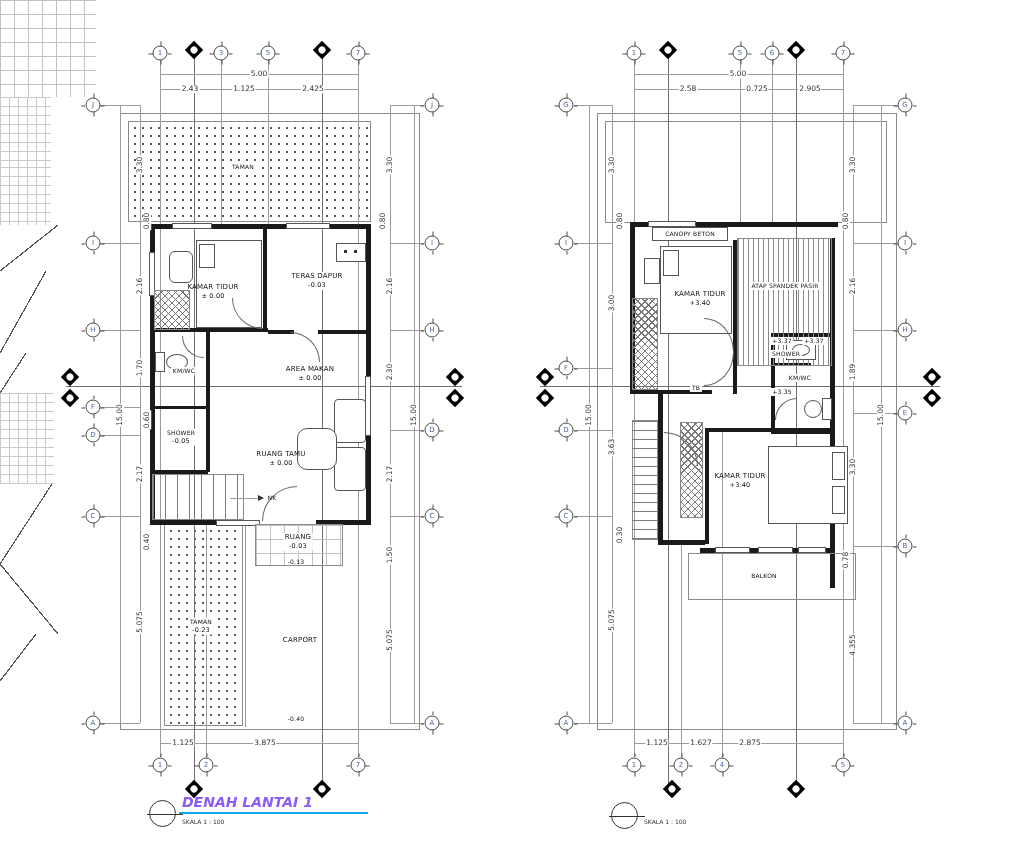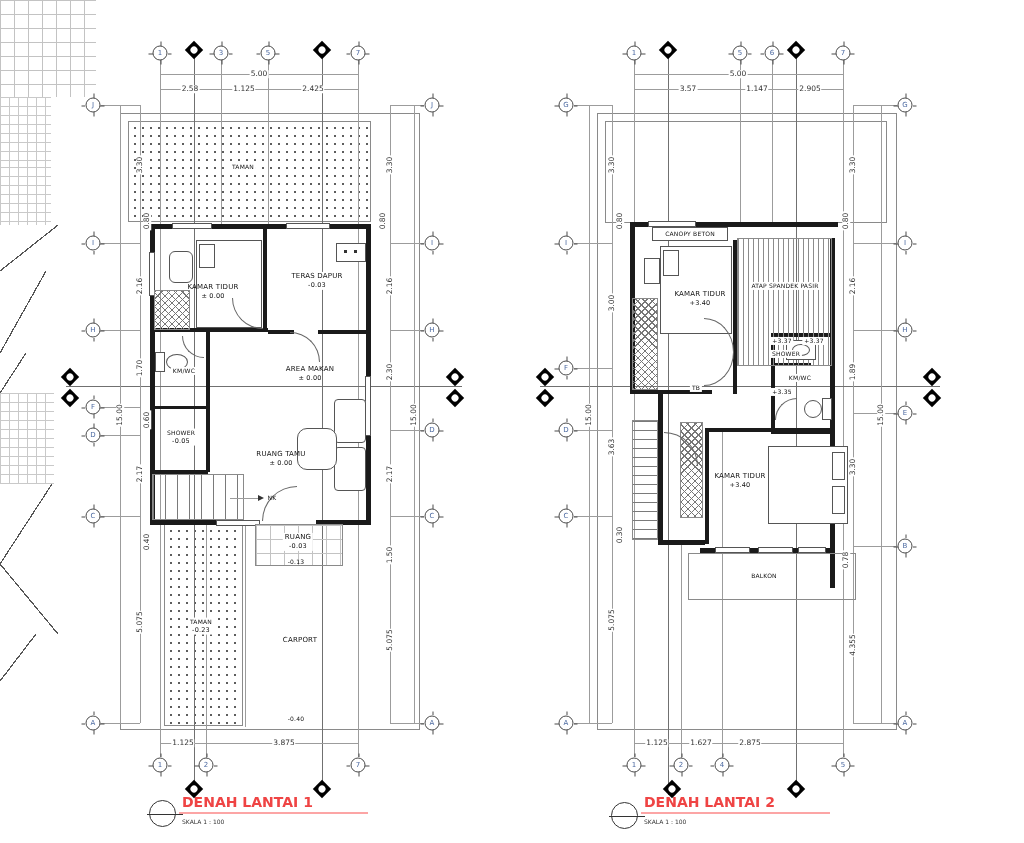--- a/index.html
+++ b/index.html
@@ -40,22 +40,22 @@
   .mark::after{content:"";position:absolute;inset:3px;background:#fff;border-radius:50%}
   .dim{position:absolute;font-size:7.5px;line-height:1;color:#333;white-space:nowrap;
        transform:translate(-50%,-50%);background:#fff;padding:0 1px;z-index:4}
   .vdim{transform:translate(-50%,-50%) rotate(-90deg)}
   .room{position:absolute;font-size:7px;letter-spacing:.2px;color:#111;text-align:center;
         transform:translate(-50%,-50%);white-space:nowrap;line-height:1.35;z-index:4}
   .room .lvl{font-size:6.5px}
   .room.bg{background:#fff;padding:0 2px}
   .tiny{font-size:6px}
   .tri{position:absolute;width:0;height:0;border-top:3px solid transparent;border-bottom:3px solid transparent;border-left:6px solid #333}
-  .title{position:absolute;font-size:14px;font-weight:bold;color:#ef4444;
-         border-bottom:2px solid #fca5a5;padding:0 55px 2px 3px;white-space:nowrap;z-index:5}
+  .title{position:absolute;font-size:14px;font-style:italic;font-weight:bold;color:#8b5cf6;
+         border-bottom:2px solid #0ea5e9;padding:0 55px 2px 3px;white-space:nowrap;z-index:5}
   .subtitle{position:absolute;font-size:6px;color:#333;z-index:5}
   .tcirc{position:absolute;width:27px;height:27px;border:1px solid #333;border-radius:50%;background:#fff;z-index:4}
   .tcirc::after{content:"";position:absolute;top:50%;left:-3px;right:-8px;height:1px;background:#333}
 </style>
 </head>
 <body>
 
 <div id="canvas">
 
   <div class="bxo" style="left:120px;top:113px;width:300px;height:617px"></div>
@@ -171,42 +171,42 @@
   <div class="room tiny" style="left:296px;top:562px">-0.13</div>
   <div class="room bg tiny" style="left:201px;top:626px">
     <div>TAMAN</div>
     <div class="lvl">-0.23</div>
   </div>
   <div class="room" style="left:300px;top:641px">CARPORT</div>
   <div class="room tiny" style="left:296px;top:719px">-0.40</div>
   <div class="room tiny" style="left:272px;top:498px">NK</div>
 
   <div class="dim" style="left:259px;top:74px">5.00</div>
-  <div class="dim" style="left:190px;top:89px">2.58</div>
+  <div class="dim" style="left:190px;top:89px">2.43</div>
   <div class="dim" style="left:244px;top:89px">1.125</div>
   <div class="dim" style="left:313px;top:89px">2.425</div>
   <div class="dim vdim" style="left:140px;top:165px">3.30</div>
   <div class="dim vdim" style="left:147px;top:221px">0.80</div>
   <div class="dim vdim" style="left:140px;top:286px">2.16</div>
   <div class="dim vdim" style="left:140px;top:368px">1.70</div>
   <div class="dim vdim" style="left:147px;top:420px">0.60</div>
   <div class="dim vdim" style="left:140px;top:474px">2.17</div>
   <div class="dim vdim" style="left:147px;top:542px">0.40</div>
   <div class="dim vdim" style="left:140px;top:622px">5.075</div>
   <div class="dim vdim" style="left:120px;top:415px">15.00</div>
   <div class="dim vdim" style="left:390px;top:165px">3.30</div>
   <div class="dim vdim" style="left:383px;top:221px">0.80</div>
   <div class="dim vdim" style="left:390px;top:286px">2.16</div>
   <div class="dim vdim" style="left:390px;top:372px">2.30</div>
   <div class="dim vdim" style="left:390px;top:474px">2.17</div>
   <div class="dim vdim" style="left:390px;top:555px">1.50</div>
   <div class="dim vdim" style="left:390px;top:640px">5.075</div>
   <div class="dim vdim" style="left:414px;top:415px">15.00</div>
   <div class="dim" style="left:183px;top:743px">1.125</div>
-  <div class="dim" style="left:284px;top:743px">3.875</div>
+  <div class="dim" style="left:265px;top:743px">3.875</div>
 
   <div class="bub" style="left:160px;top:53px">1</div>
   <div class="bub" style="left:221px;top:53px">3</div>
   <div class="bub" style="left:268px;top:53px">5</div>
   <div class="bub" style="left:358px;top:53px">7</div>
   <div class="mark" style="left:194px;top:50px"></div>
   <div class="mark" style="left:322px;top:50px"></div>
   <div class="bub" style="left:93px;top:105px">J</div>
   <div class="bub" style="left:93px;top:243px">I</div>
   <div class="bub" style="left:93px;top:330px">H</div>
@@ -330,22 +330,22 @@
   <div class="room tiny bg" style="left:800px;top:378px">KM/WC</div>
   <div class="room tiny bg" style="left:782px;top:392px">+3.35</div>
   <div class="room tiny bg" style="left:696px;top:388px">TB</div>
   <div class="room" style="left:740px;top:481px">
     <div>KAMAR TIDUR</div>
     <div class="lvl">+3.40</div>
   </div>
   <div class="room tiny bg" style="left:764px;top:576px">BALKON</div>
 
   <div class="dim" style="left:738px;top:74px">5.00</div>
-  <div class="dim" style="left:688px;top:89px">3.57</div>
-  <div class="dim" style="left:757px;top:89px">1.147</div>
+  <div class="dim" style="left:688px;top:89px">2.58</div>
+  <div class="dim" style="left:757px;top:89px">0.725</div>
   <div class="dim" style="left:810px;top:89px">2.905</div>
   <div class="dim vdim" style="left:612px;top:165px">3.30</div>
   <div class="dim vdim" style="left:620px;top:221px">0.80</div>
   <div class="dim vdim" style="left:612px;top:303px">3.00</div>
   <div class="dim vdim" style="left:612px;top:447px">3.63</div>
   <div class="dim vdim" style="left:620px;top:535px">0.30</div>
   <div class="dim vdim" style="left:612px;top:620px">5.075</div>
   <div class="dim vdim" style="left:589px;top:415px">15.00</div>
   <div class="dim vdim" style="left:853px;top:165px">3.30</div>
   <div class="dim vdim" style="left:846px;top:221px">0.80</div>
@@ -382,16 +382,15 @@
   <div class="bub" style="left:722px;top:765px">4</div>
   <div class="bub" style="left:843px;top:765px">5</div>
   <div class="mark" style="left:672px;top:789px"></div>
   <div class="mark" style="left:796px;top:789px"></div>
   <div class="mark" style="left:545px;top:377px"></div>
   <div class="mark" style="left:545px;top:398px"></div>
   <div class="mark" style="left:932px;top:377px"></div>
   <div class="mark" style="left:932px;top:398px"></div>
 
   <div class="tcirc" style="left:611px;top:802px"></div>
-  <div class="title" style="left:641px;top:794px">DENAH LANTAI 2</div>
   <div class="subtitle" style="left:644px;top:818px">SKALA 1 : 100</div>
 
 </div>
 
 </body></html>

